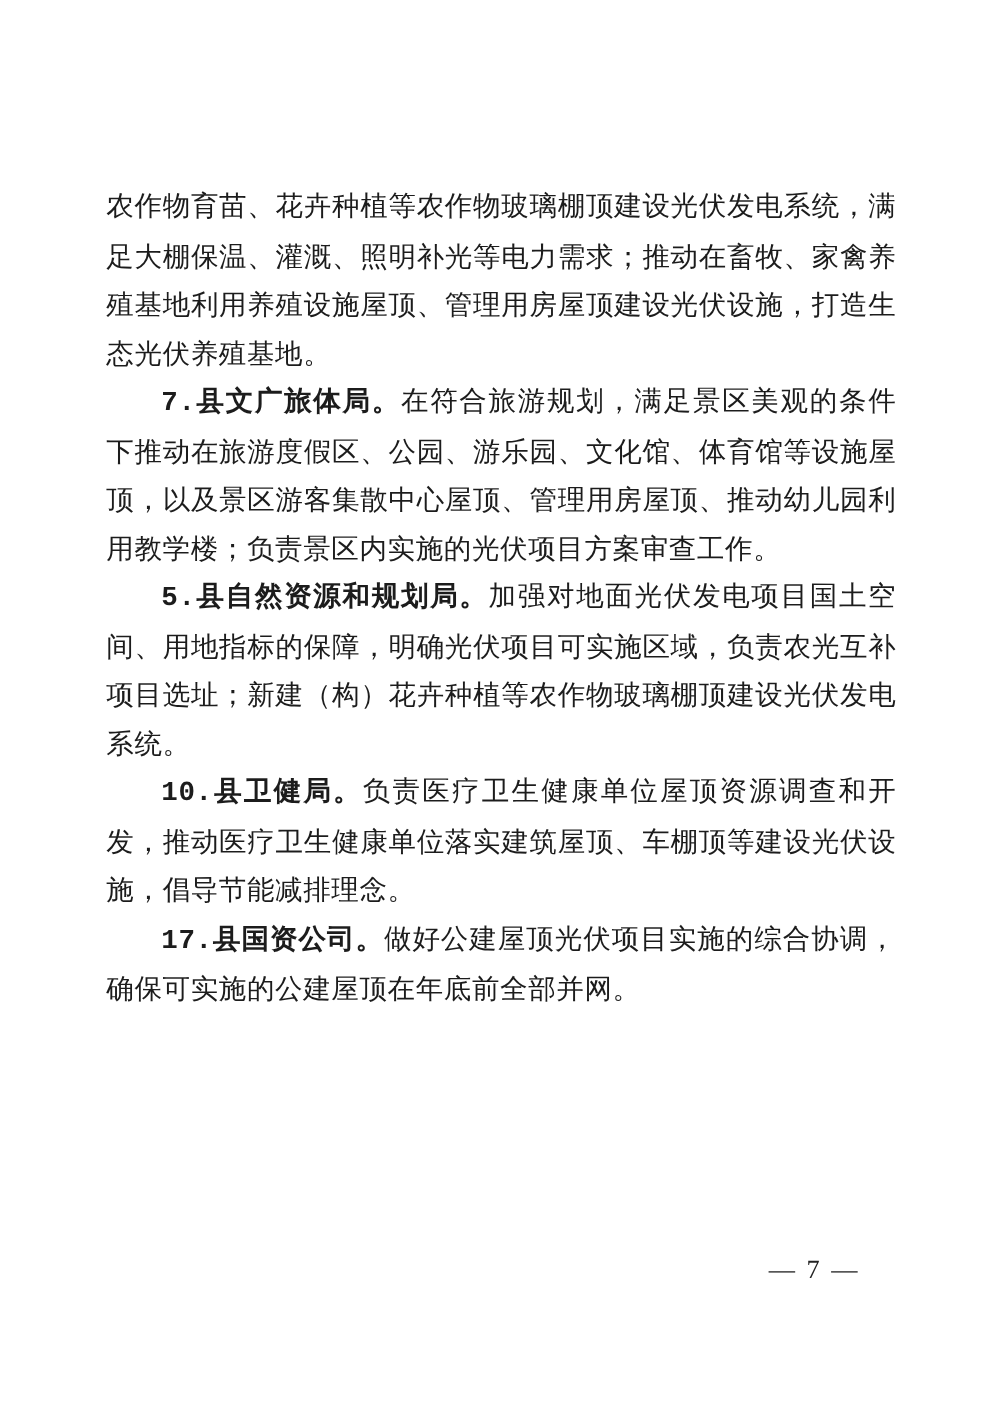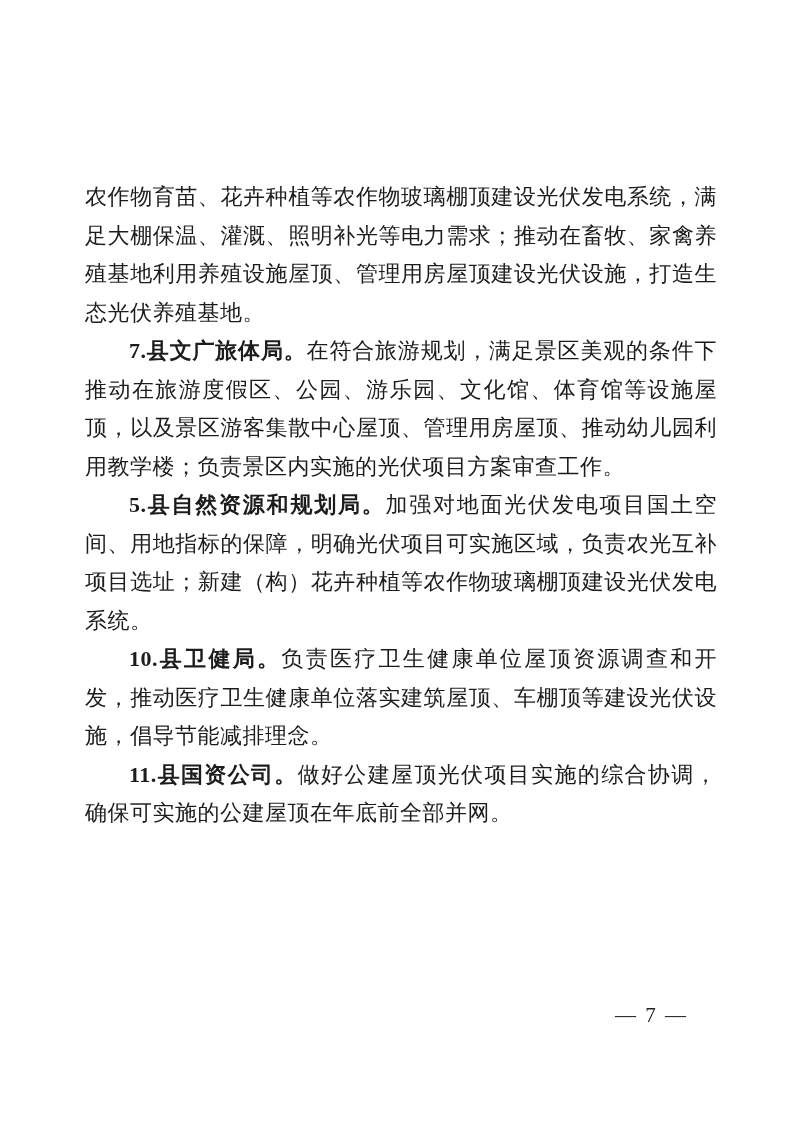--- a/index.html
+++ b/index.html
@@ -14,37 +14,36 @@
     background: #ffffff;
     overflow: hidden;
     font-family: "Liberation Serif", "DejaVu Serif", serif;
     color: #1c1c1c;
   }
   .text-block {
     position: absolute;
     top: 146px;
     left: 85px;
     width: 632px;
-    margin-top: 32px;
   }
   .para {
     margin: 0;
     font-size: 22px;
     line-height: 38.5px;
     text-align: justify;
     text-justify: inter-ideograph;
     text-indent: 2em;
     letter-spacing: 0.5px;
   }
   .para.no-indent {
     text-indent: 0;
   }
   .para .lead {
     font-weight: bold;
-    font-family: Liberation Serif, serif;
+    font-family: Liberation Mono, monospace;
     letter-spacing: 0.5px;
   }
   .page-number {
     position: absolute;
     top: 1000px;
     right: 112px;
     font-size: 21px;
     line-height: 30px;
     letter-spacing: 2px;
     color: #222222;
@@ -60,20 +59,20 @@
 
     <p class="para no-indent"><span class="lead"></span><span class="body-text">农作物育苗、花卉种植等农作物玻璃棚顶建设光伏发电系统，满足大棚保温、灌溉、照明补光等电力需求；推动在畜牧、家禽养殖基地利用养殖设施屋顶、管理用房屋顶建设光伏设施，打造生态光伏养殖基地。</span></p>
 
     <p class="para"><span class="lead">7.县文广旅体局。</span><span class="body-text">在符合旅游规划，满足景区美观的条件下推动在旅游度假区、公园、游乐园、文化馆、体育馆等设施屋顶，以及景区游客集散中心屋顶、管理用房屋顶、推动幼儿园利用教学楼；负责景区内实施的光伏项目方案审查工作。</span></p>
 
     <p class="para"><span class="lead">5.县自然资源和规划局。</span><span class="body-text">加强对地面光伏发电项目国土空间、用地指标的保障，明确光伏项目可实施区域，负责农光互补项目选址；新建（构）花卉种植等农作物玻璃棚顶建设光伏发电系统。</span></p>
 
 
     <p class="para"><span class="lead">10.县卫健局。</span><span class="body-text">负责医疗卫生健康单位屋顶资源调查和开发，推动医疗卫生健康单位落实建筑屋顶、车棚顶等建设光伏设施，倡导节能减排理念。</span></p>
 
-    <p class="para"><span class="lead">11.县国资公司。</span><span class="body-text">做好公建屋顶光伏项目实施的综合协调，确保可实施的公建屋顶在年底前全部并网。</span></p>
+    <p class="para"><span class="lead">17.县国资公司。</span><span class="body-text">做好公建屋顶光伏项目实施的综合协调，确保可实施的公建屋顶在年底前全部并网。</span></p>
 
 
   </div>
 
   <div class="page-number">— 7 —</div>
 
 </div>
 
 </body></html>

